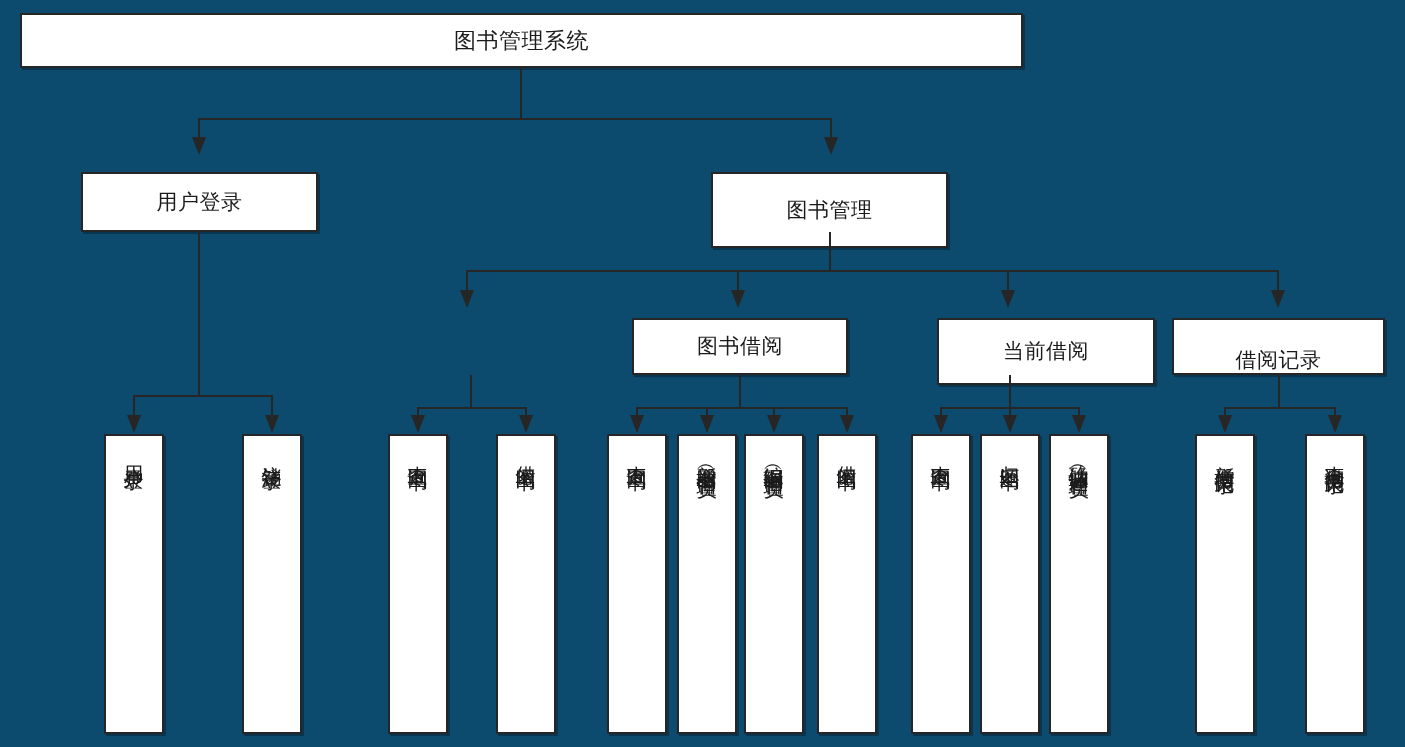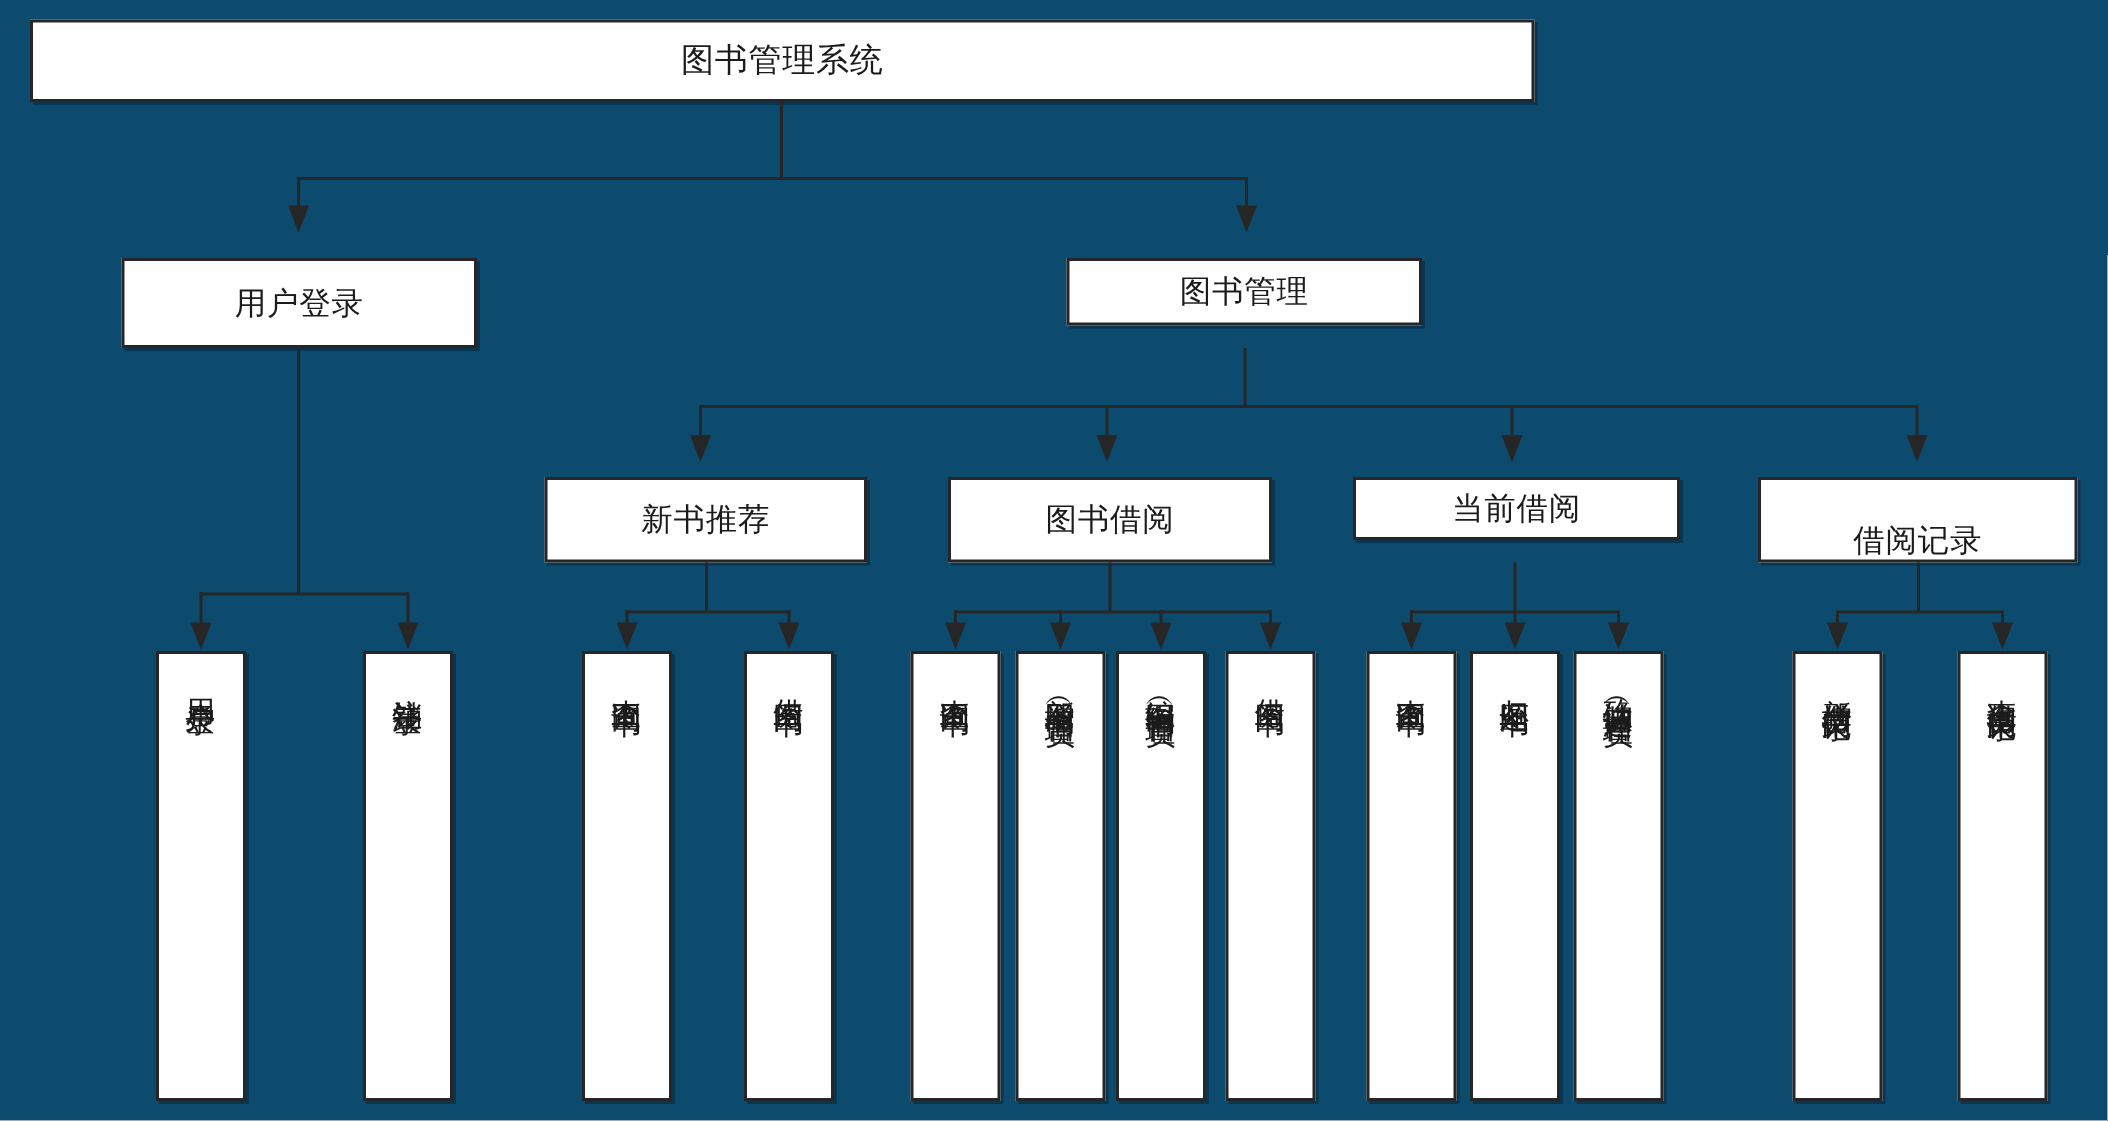--- a/index.html
+++ b/index.html
@@ -98,21 +98,21 @@
   <div class="edge h" style="left:198px; top:118px; width:634px;"></div>
   <div class="edge v" style="left:198px; top:118px; height:21px;"></div>
   <div class="edge v" style="left:830px; top:118px; height:21px;"></div>
   <div class="arrow" style="left:192px; top:137px;"></div>
   <div class="arrow" style="left:824px; top:137px;"></div>
 
   <div class="node horiz" style="left:81px; top:172px; width:237px; height:60px;">
     <span class="label">用户登录</span>
   </div>
 
-  <div class="node horiz" style="left:711px; top:172px; width:237px; height:45px;">
+  <div class="node horiz" style="left:711px; top:172px; width:237px; height:76px;">
     <span class="label">图书管理</span>
   </div>
 
   <div class="edge v" style="left:198px; top:232px; height:164px;"></div>
   <div class="edge h" style="left:133px; top:395px; width:139px;"></div>
   <div class="edge v" style="left:133px; top:395px; height:22px;"></div>
   <div class="edge v" style="left:271px; top:395px; height:22px;"></div>
   <div class="arrow" style="left:127px; top:415px;"></div>
   <div class="arrow" style="left:265px; top:415px;"></div>
 
@@ -120,27 +120,24 @@
   <div class="edge h" style="left:466px; top:270px; width:812px;"></div>
   <div class="edge v" style="left:466px; top:270px; height:22px;"></div>
   <div class="edge v" style="left:737px; top:270px; height:22px;"></div>
   <div class="edge v" style="left:1007px; top:270px; height:22px;"></div>
   <div class="edge v" style="left:1277px; top:270px; height:22px;"></div>
   <div class="arrow" style="left:460px; top:290px;"></div>
   <div class="arrow" style="left:731px; top:290px;"></div>
   <div class="arrow" style="left:1001px; top:290px;"></div>
   <div class="arrow" style="left:1271px; top:290px;"></div>
 
-  <div class="node horiz" style="left:363px; top:318px; width:215px; height:57px;">
-    <span class="label">新书推荐</span>
-  </div>
   <div class="node horiz" style="left:632px; top:318px; width:216px; height:57px;">
     <span class="label">图书借阅</span>
   </div>
-  <div class="node horiz" style="left:902px; top:318px; width:218px; height:42px;">
+  <div class="node horiz" style="left:937px; top:318px; width:218px; height:67px;">
     <span class="label">当前借阅</span>
   </div>
   <div class="node horiz" style="left:1172px; top:318px; width:213px; height:57px;align-items:flex-end;">
     <span class="label">借阅记录</span>
   </div>
 
   <div class="edge v" style="left:470px; top:375px; height:33px;"></div>
   <div class="edge h" style="left:417px; top:407px; width:110px;"></div>
   <div class="edge v" style="left:417px; top:407px; height:10px;"></div>
   <div class="edge v" style="left:525px; top:407px; height:10px;"></div>

